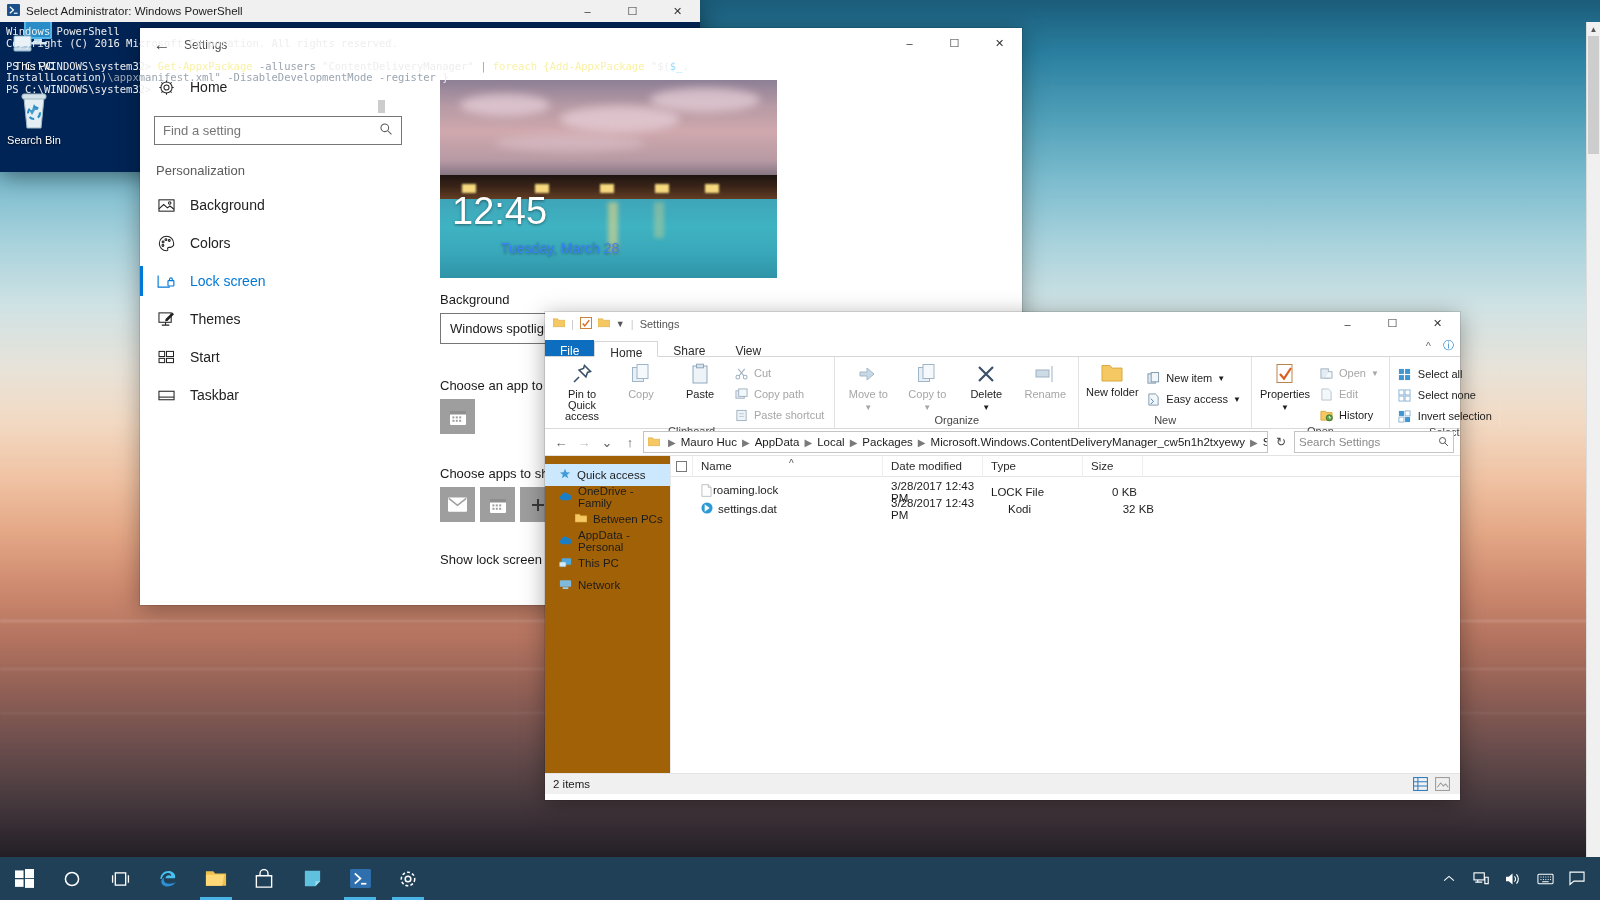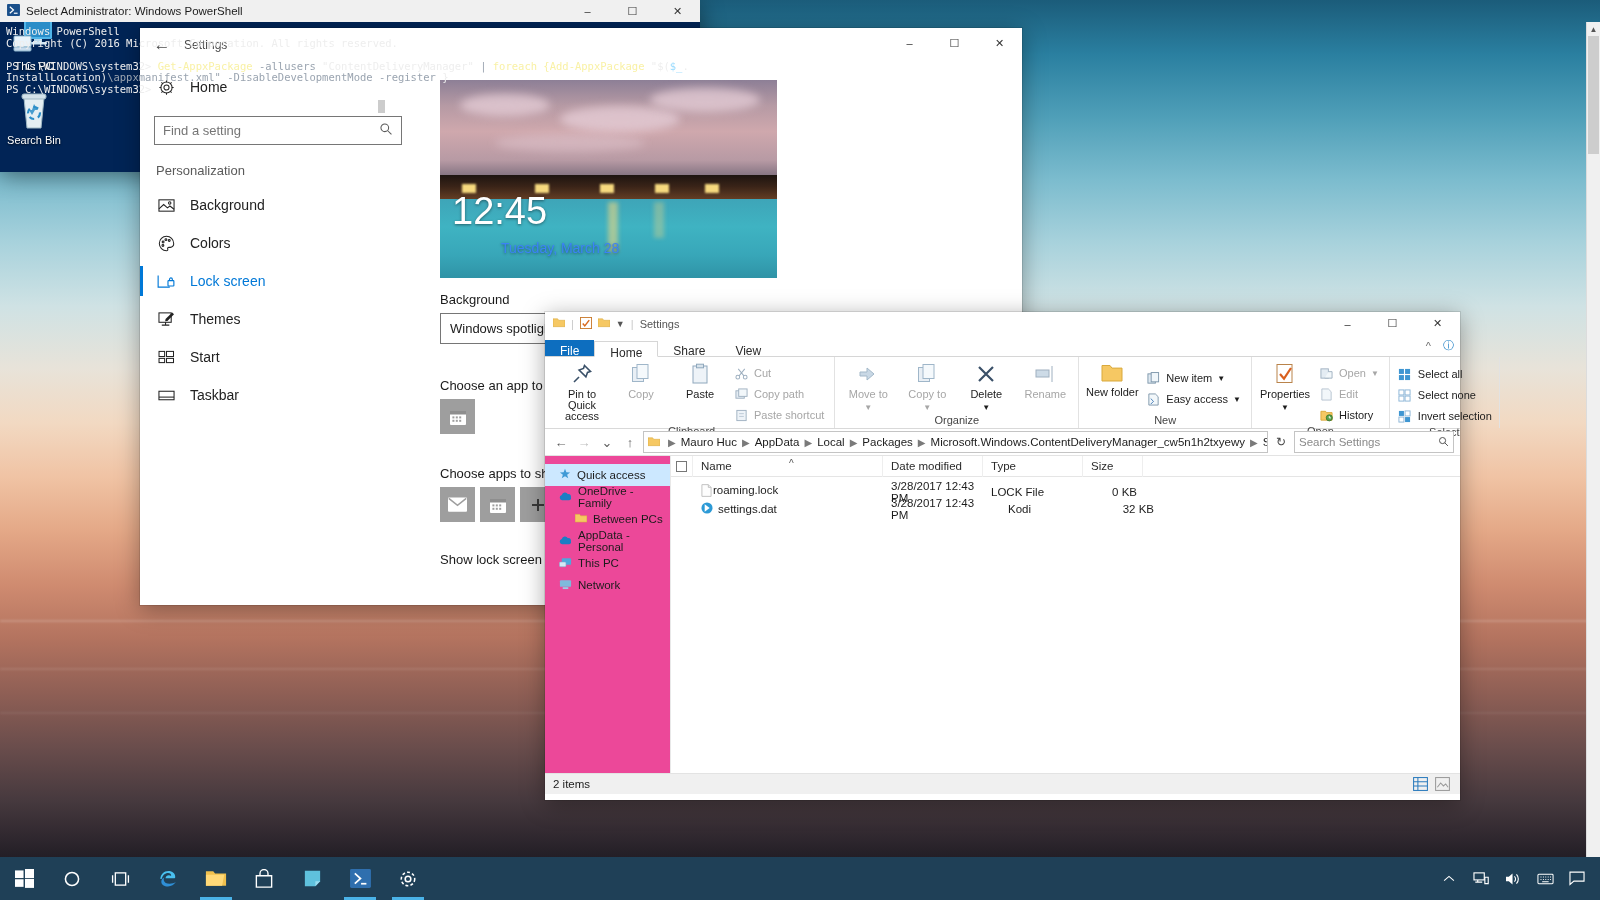--- a/index.html
+++ b/index.html
@@ -133,21 +133,21 @@
     display:flex; align-items:center; padding:0 4px; font-size:11.5px;
     color:#1c1c1c; overflow:hidden; white-space:nowrap; }
   .crumb-sep { color:#7a7a7a; margin:0 5px; font-size:10px; }
   .refresh { width:20px; height:20px; display:flex; align-items:center;
     justify-content:center; font-size:12px; color:#444; }
   .searchex { width:160px; height:22px; border:1px solid #c4c4c4; background:#fff;
     display:flex; align-items:center; padding:0 4px; font-size:11.5px;
     color:#8a8a8a; }
 
   .ex-body { display:flex; height:318px; border-top:1px solid #e3e3e3; }
-  .navpane { width:126px; background:#ec4899; padding-top:8px;
+  .navpane { width:126px; background:#a16207; padding-top:8px;
     border-right:1px solid #e8e8e8; }
   .np-item { display:flex; align-items:center; gap:6px; height:22px;
     font-size:11.5px; color:#1c1c1c; padding-left:14px; }
   .np-item.sel { background:#cce8ff; }
   .np-item.indent { padding-left:30px; }
   .filelist { flex:1; background:#fff; }
   .fl-head { height:21px; display:flex; align-items:center; font-size:11.5px;
     color:#2b2b2b; border-bottom:1px solid #e5e5e5; position:relative; }
   .fl-head > div { padding-left:8px; border-right:1px solid #eee; height:21px;
     line-height:21px; }

